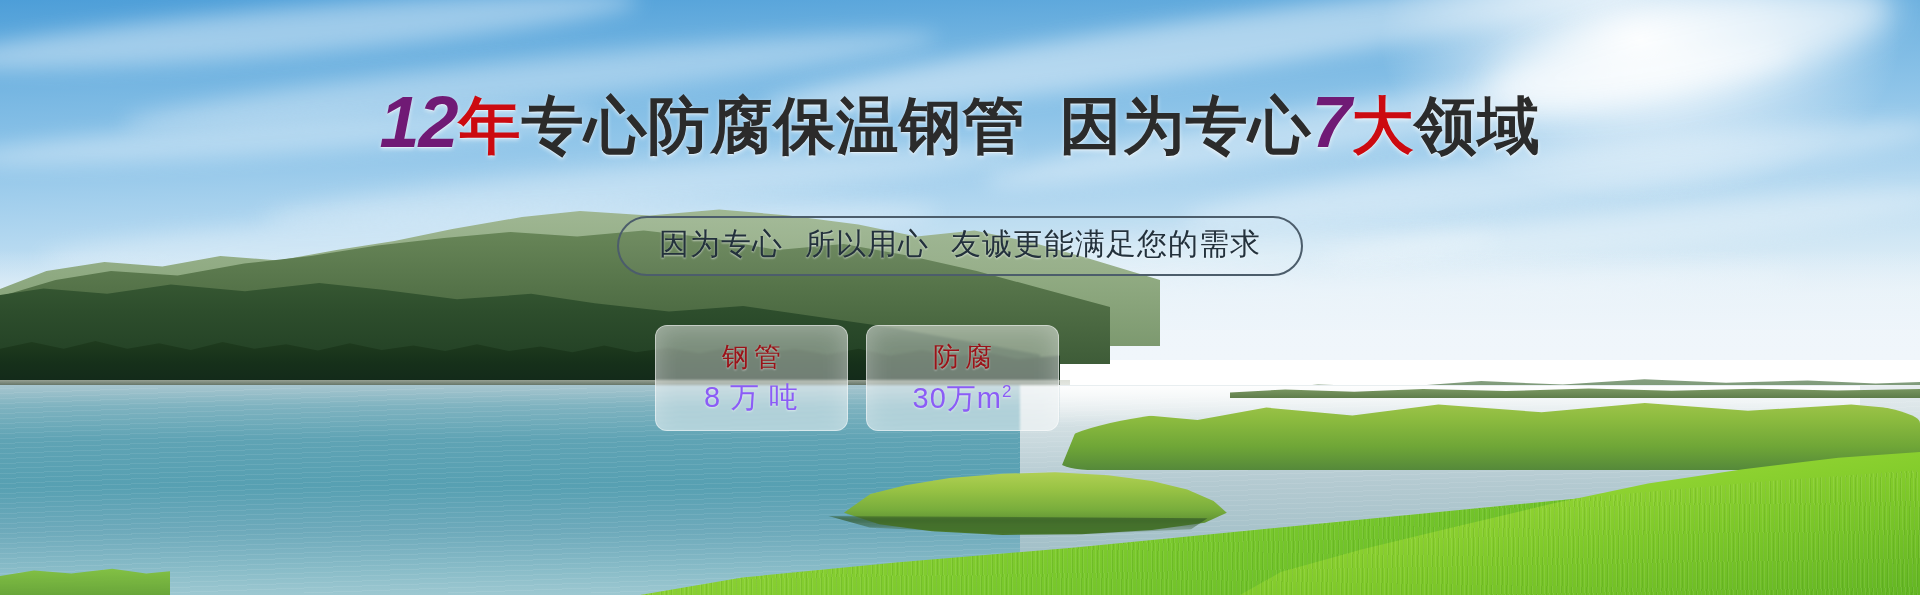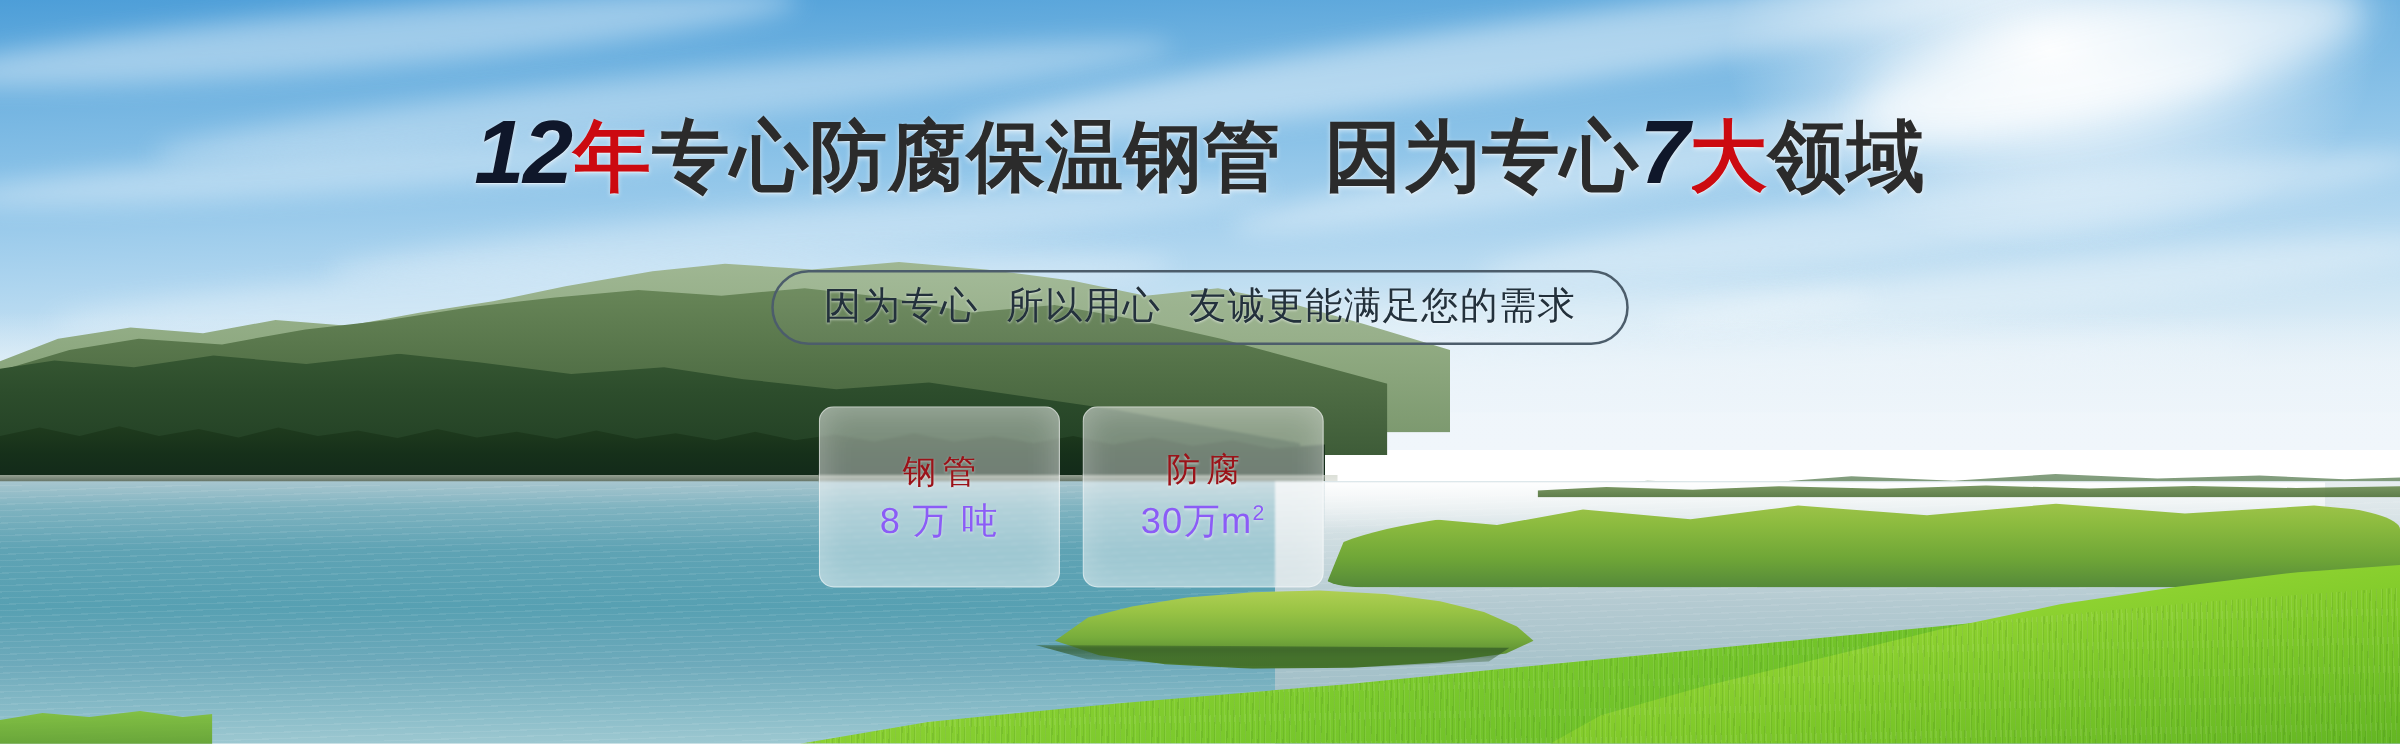--- a/index.html
+++ b/index.html
@@ -153,21 +153,21 @@
     text-align:center;
     font-size:62px;
     font-weight:bold;
     letter-spacing:1px;
     line-height:1;
     white-space:nowrap;
     color:#2b2b2b;
     text-shadow:0 2px 4px rgba(255,255,255,.55), 0 1px 0 rgba(255,255,255,.4);
   }
   .headline .num{
-    color:#0f172a;
+    color:#701a75;
     font-size:72px;
     font-style:italic;
     font-weight:bold;
     letter-spacing:-1px;
     margin-right:1px;
   }
   .headline .red{ color:#cc0a10; }
   .headline .gapword{ display:inline-block; width:34px; }
 
   .subtitle-wrap{
@@ -186,21 +186,21 @@
     text-shadow:0 1px 2px rgba(255,255,255,.6);
   }
   .subtitle .sp{ display:inline-block; width:22px; }
 
   
   .stats{
     position:absolute; left:655px; top:325px;
     display:flex; gap:18px;
   }
   .stat-card{
-    width:193px; height:145px;
+    width:193px; height:106px;
     border-radius:12px;
     background:rgba(255,255,255,.40);
     border:1px solid rgba(255,255,255,.55);
     box-shadow:inset 0 0 26px rgba(255,255,255,.30);
     display:flex; flex-direction:column;
     align-items:center; justify-content:center;
     gap:12px;
     backdrop-filter:blur(1px);
   }
   .stat-label{

